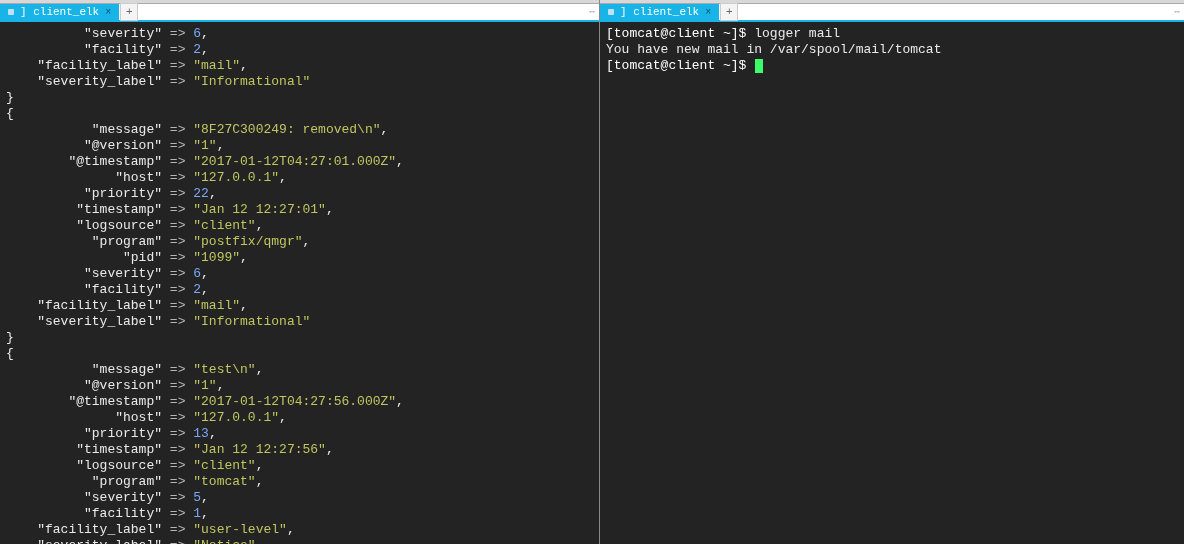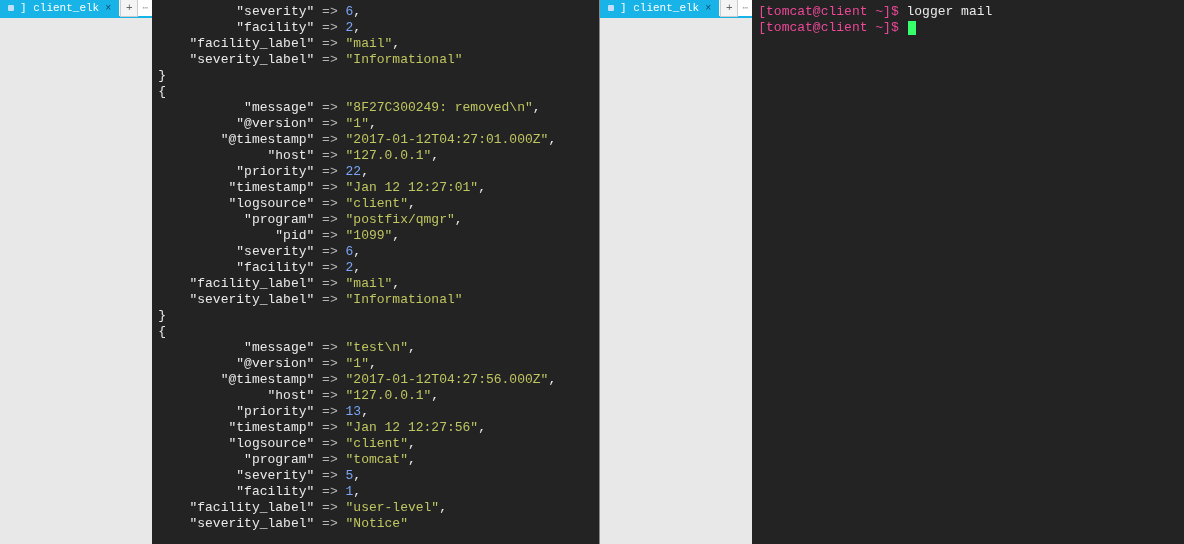--- a/index.html
+++ b/index.html
@@ -4,21 +4,21 @@
   <style>
     * { margin: 0; padding: 0; box-sizing: border-box; }
     html, body {
       width: 1184px; height: 544px;
       font-family: Consolas, 'Courier New', monospace;
       font-size: 13px;
       background: #e8e8e8;
       overflow: hidden;
     }
     .container { display: flex; width: 100%; height: 100%; }
-    .pane { display: flex; flex-direction: row; height: 100%; }
+    .pane { display: flex; flex-direction: column; height: 100%; }
     .pane-left { width: 600px; border-right: 1px solid #888; }
     .pane-right { flex: 1; }
 
     .header-row {
       height: 4px;
       background: #d8d8d8;
       border-bottom: 1px solid #aaa;
     }
 
     .tabbar {
@@ -60,21 +60,21 @@
       overflow: hidden;
       white-space: pre;
       line-height: 16px;
     }
 
     .arrow { color: #b6b6b6; }
     .key { color: #eaeaea; }
     .punct { color: #eaeaea; }
     .num { color: #7aa6f7; }
     .str { color: #c0c660; }
-    .prompt { color: #ec4899; }
+    .prompt { color: #ffffff; }
     .cursor {
       display: inline-block;
       width: 8px; height: 14px;
       background: #39ff6a;
       vertical-align: middle;
       margin-left: 1px;
     }
     .pane { position: relative; }
   </style>
 </head>
@@ -106,15 +106,15 @@
         <span class="dot"></span>
         <span>] client_elk</span>
         <span class="tab-close">×</span>
       </div>
       <div class="addtab">
         <span>+</span>
       </div>
       <div class="spacer"></div>
       <span class="winctrl">⋯</span>
     </div>
-    <div class="terminal" id="right-term"><div><span class="prompt">[tomcat@client ~]$ </span><span>logger mail</span></div><div><span class="prompt">[tomcat@client ~]$ </span><span class="cursor"></span></div></div>
+    <div class="terminal" id="right-term"><div><span class="prompt">[tomcat@client ~]$ </span><span>logger mail</span></div><div><span>You have new mail in /var/spool/mail/tomcat</span></div><div><span class="prompt">[tomcat@client ~]$ </span><span class="cursor"></span></div></div>
   </div>
 </div>
 
 </body></html>

